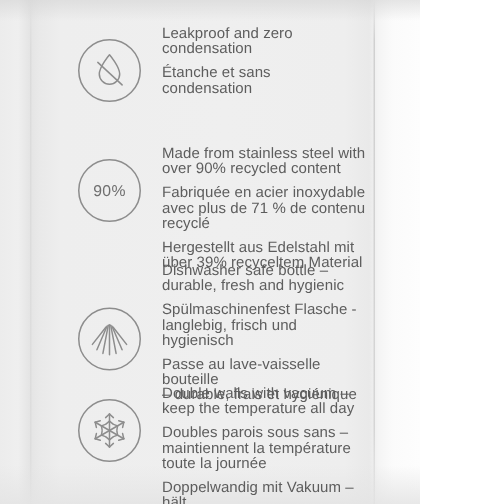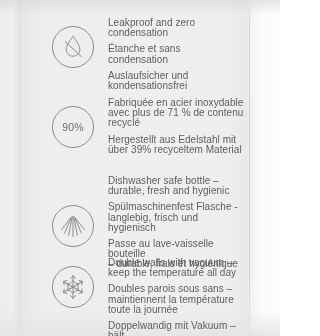--- a/index.html
+++ b/index.html
@@ -145,33 +145,33 @@
           <circle class="icon-ring" cx="23" cy="23" r="20.5"></circle>
           <path class="icon-stroke" d="M23 12.5 C23 12.5 16.2 20.4 16.2 25.4 C16.2 29.2 19.3 32.2 23 32.2 C26.7 32.2 29.8 29.2 29.8 25.4 C29.8 20.4 23 12.5 23 12.5 Z"></path>
           <line class="icon-stroke" x1="15.2" y1="17.6" x2="31.4" y2="32.6"></line>
         </svg>
       </div>
       <div class="texts">
         <p class="lang">Leakproof and zero
 condensation</p>
         <p class="lang">Étanche et sans
 condensation</p>
-        <p class="lang">Auslaufsicher und
-kondensationsfrei</p>
       </div>
     </div>
 
     <div class="row row-1">
       <div class="icon-wrap">
         <svg viewBox="0 0 46 46" xmlns="http://www.w3.org/2000/svg">
           <circle class="icon-ring" cx="23" cy="23" r="20.5"></circle>
           <text class="icon-text" x="23" y="26.6" text-anchor="middle">90%</text>
         </svg>
       </div>
       <div class="texts">
+        <p class="lang">Made from stainless steel with
+over 90% recycled content</p>
         <p class="lang">Fabriquée en acier inoxydable
 avec plus de 71 % de contenu
 recyclé</p>
         <p class="lang">Hergestellt aus Edelstahl mit
 über 39% recyceltem Material</p>
       </div>
     </div>
 
     <div class="row row-2">
       <div class="icon-wrap">

